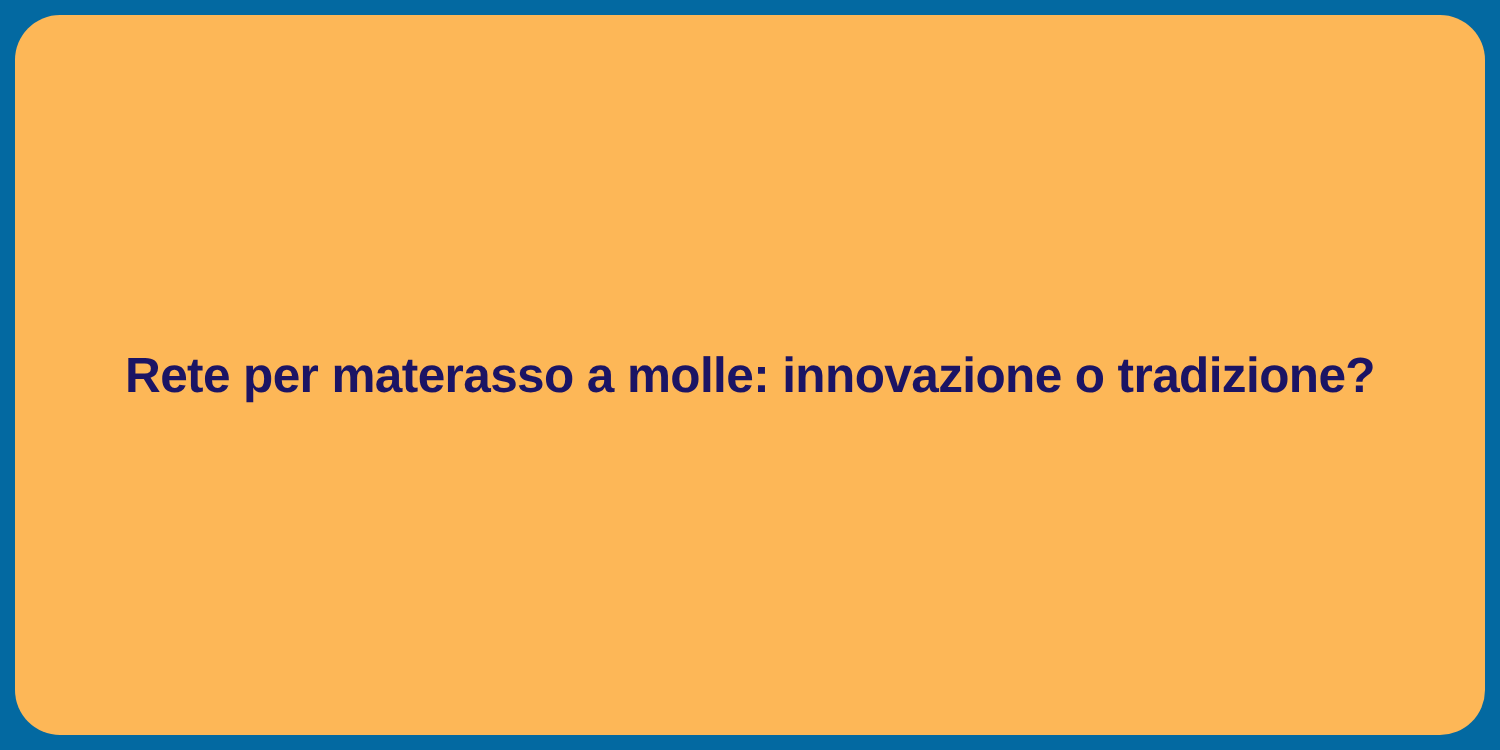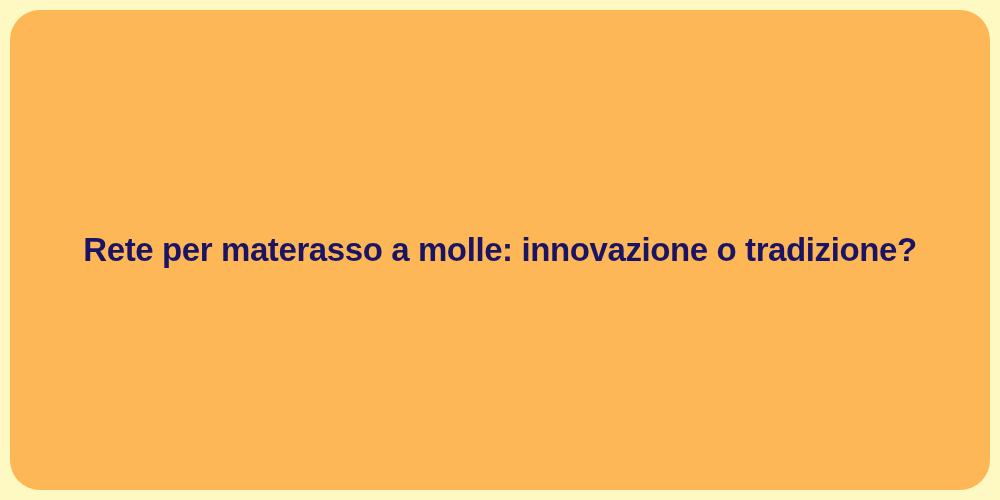--- a/index.html
+++ b/index.html
@@ -13,21 +13,21 @@
     overflow: hidden;
     font-family: "Liberation Sans", sans-serif;
   }
 
   
   .banner-frame {
     position: relative;
     box-sizing: border-box;
     width: 1000px;
     height: 500px;
-    background: #fef9c3;
+    background: #0369a1;
     padding: 10px;
   }
 
   
   .banner-card {
     box-sizing: border-box;
     width: 100%;
     height: 100%;
     background: #fdb757;
     border-radius: 30px;

